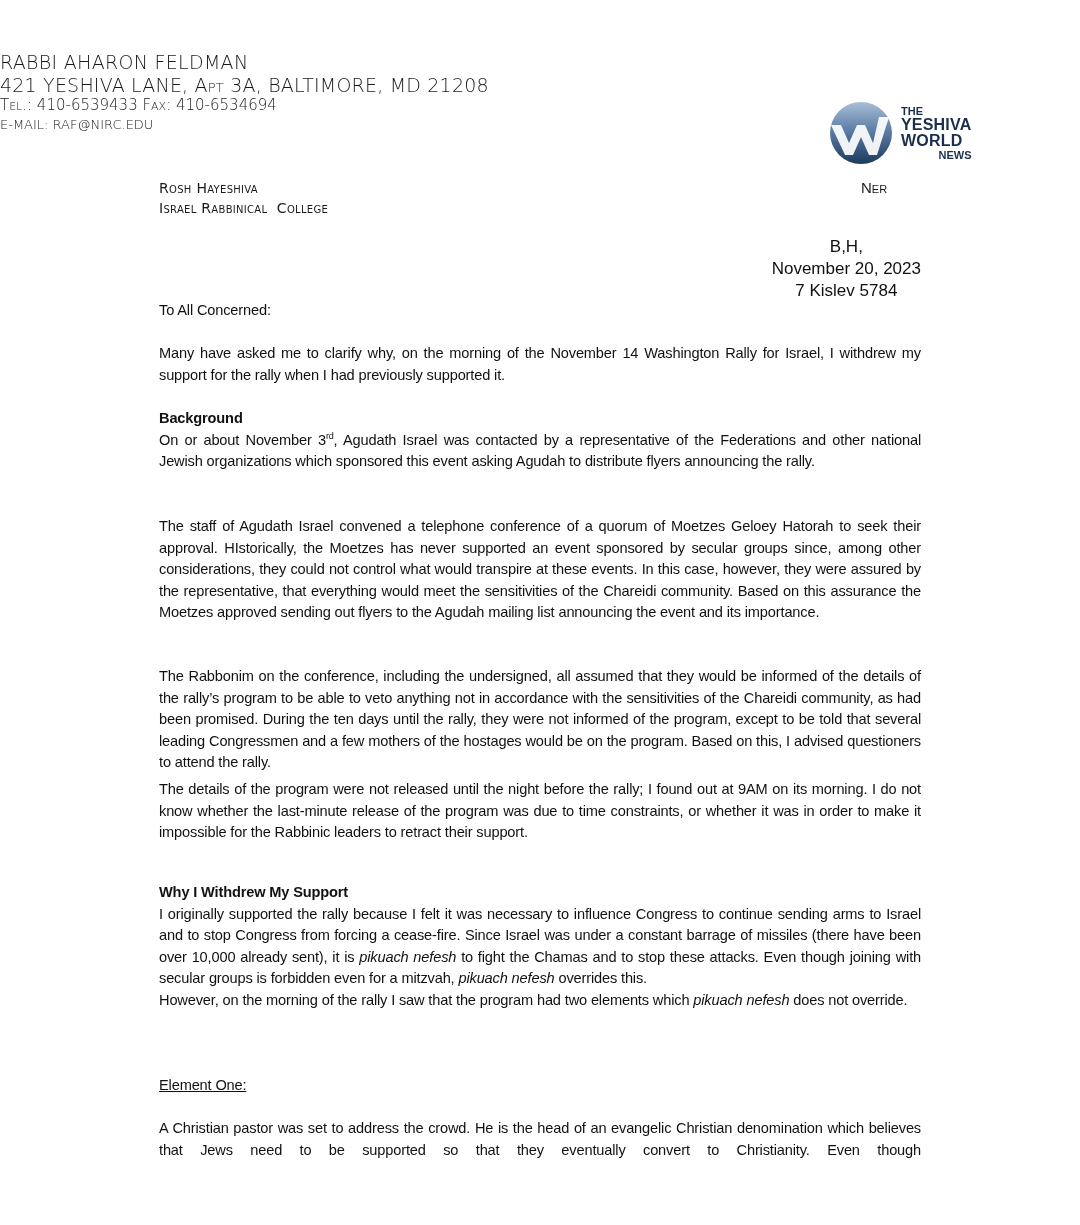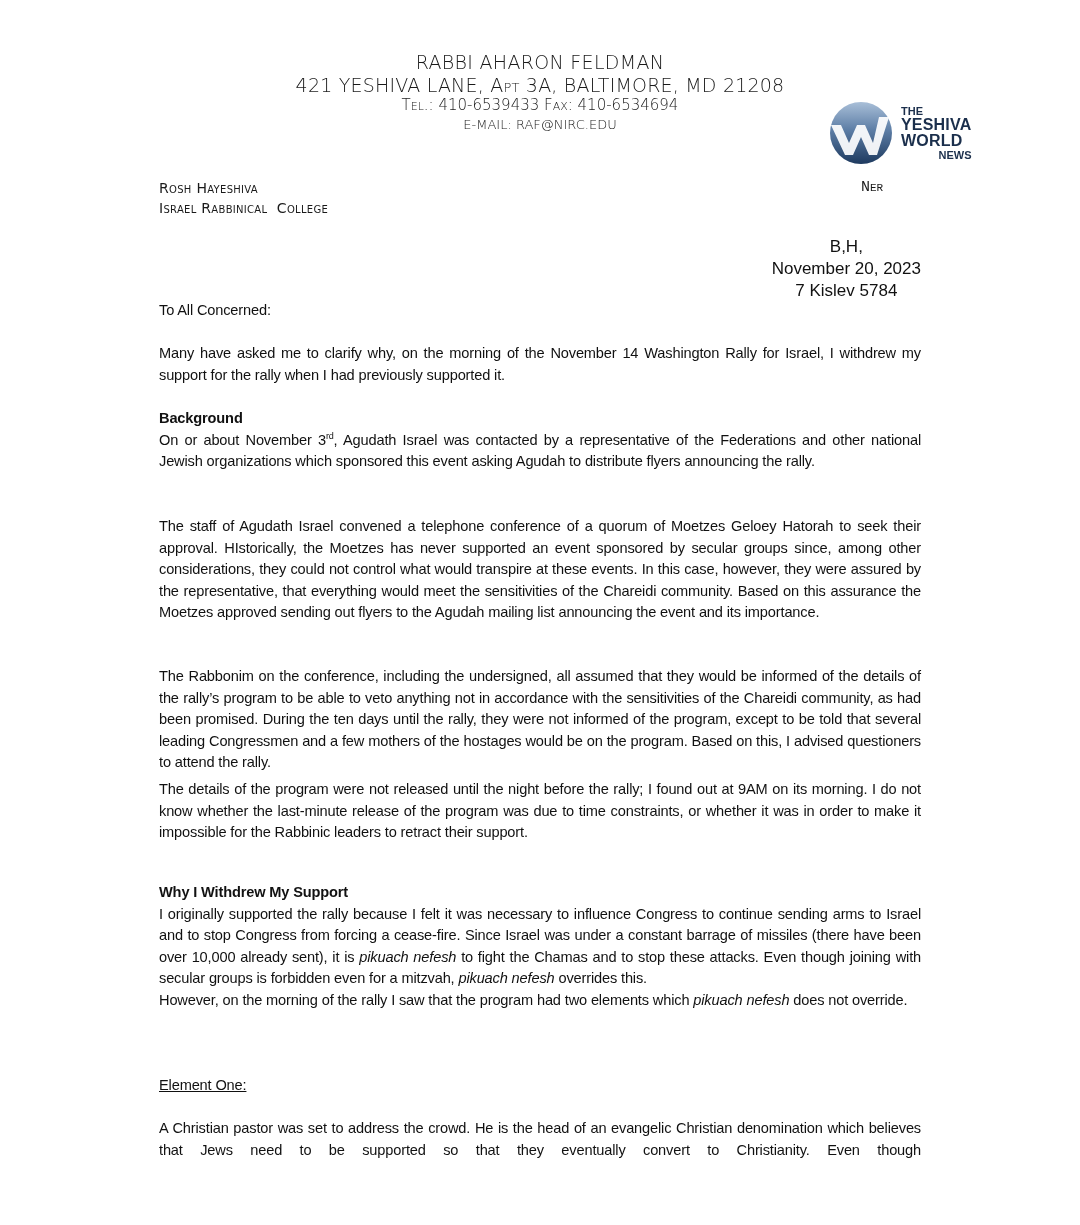--- a/index.html
+++ b/index.html
@@ -12,21 +12,21 @@
       height: 1225px;
       position: relative;
       overflow: hidden;
       color: #111111;
     }
     .letterhead {
       position: absolute;
       left: 0;
       top: 50px;
       width: 1080px;
-      text-align: center;
+      text-align: left;
       font-family: "DejaVu Sans", sans-serif;
       color: #1a1a1a;
       font-weight: 300;
     }
     .lh-name {
       font-size: 19px;
       letter-spacing: 0.3px;
       line-height: 24px;
       height: 24px;
       transform: scaleY(1);
@@ -92,21 +92,21 @@
       font-size: 14px;
       line-height: 20px;
       color: #1a1a1a;
       font-variant: small-caps;
       letter-spacing: 0.3px;
     }
     .affil-right {
       position: absolute;
       left: 861px;
       top: 178px;
-      font-family: Liberation Mono, monospace;
+      font-family: Liberation Sans, sans-serif;
       font-size: 15px;
       line-height: 20px;
       color: #1a1a1a;
       font-variant: small-caps;
     }
     .dateblock {
       position: absolute;
       right: 159px;
       top: 236px;
       text-align: center;

